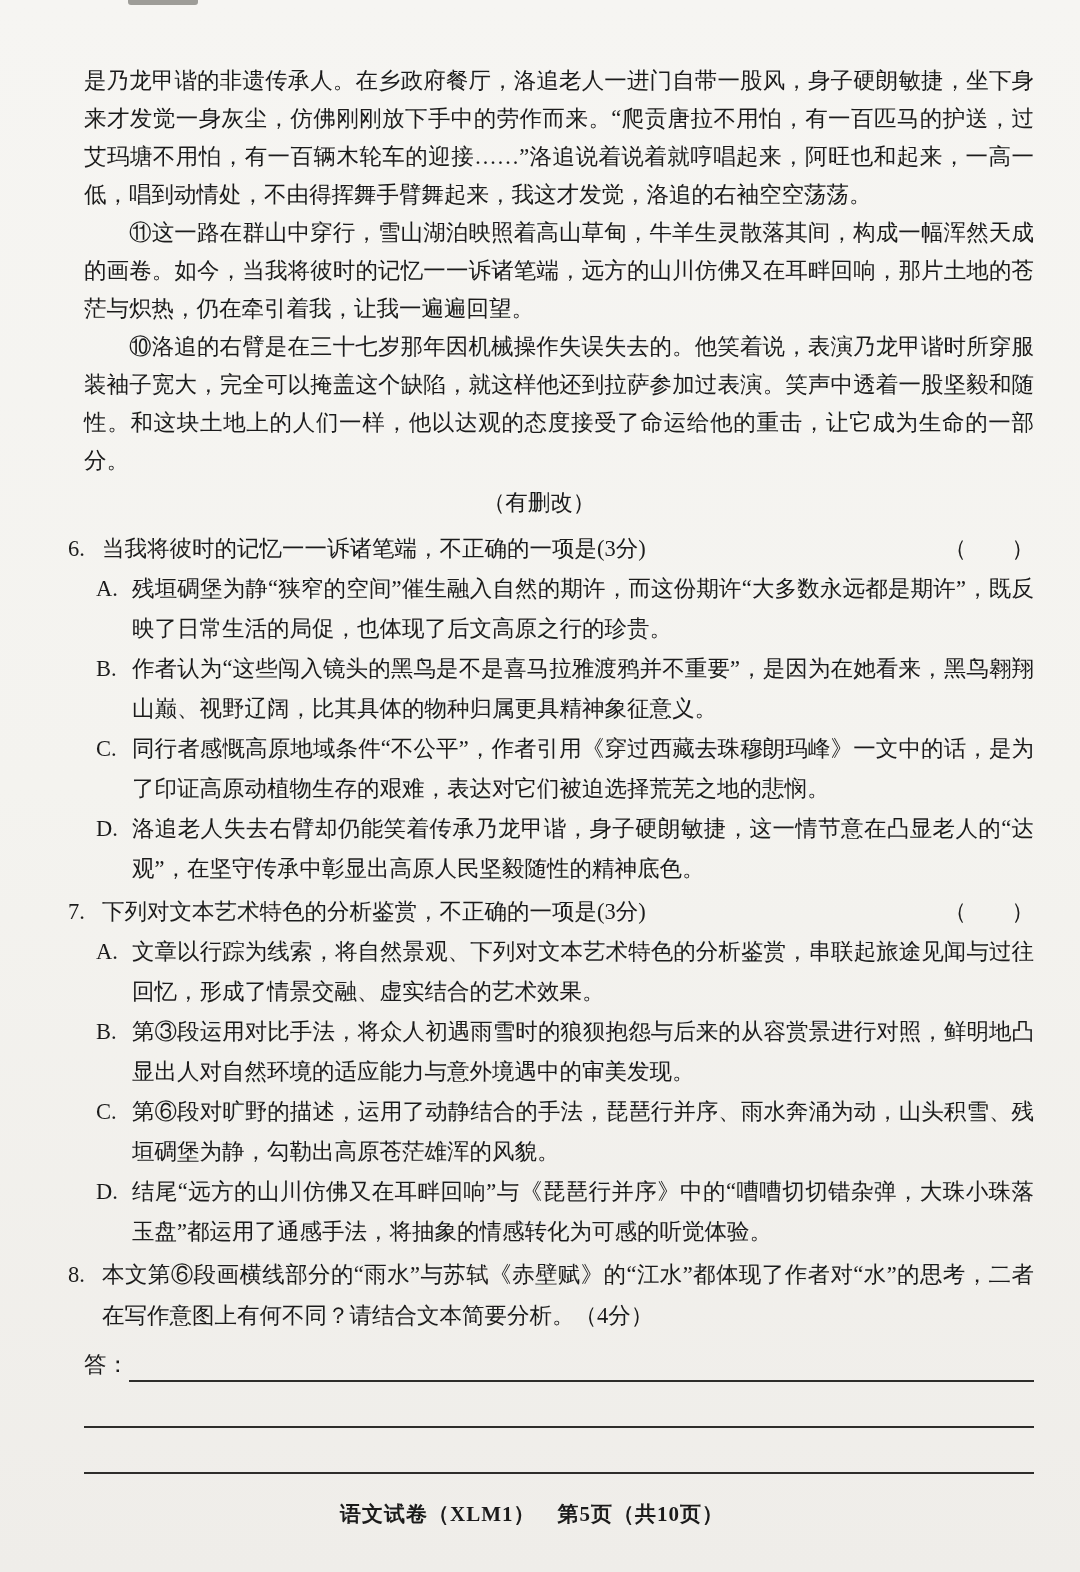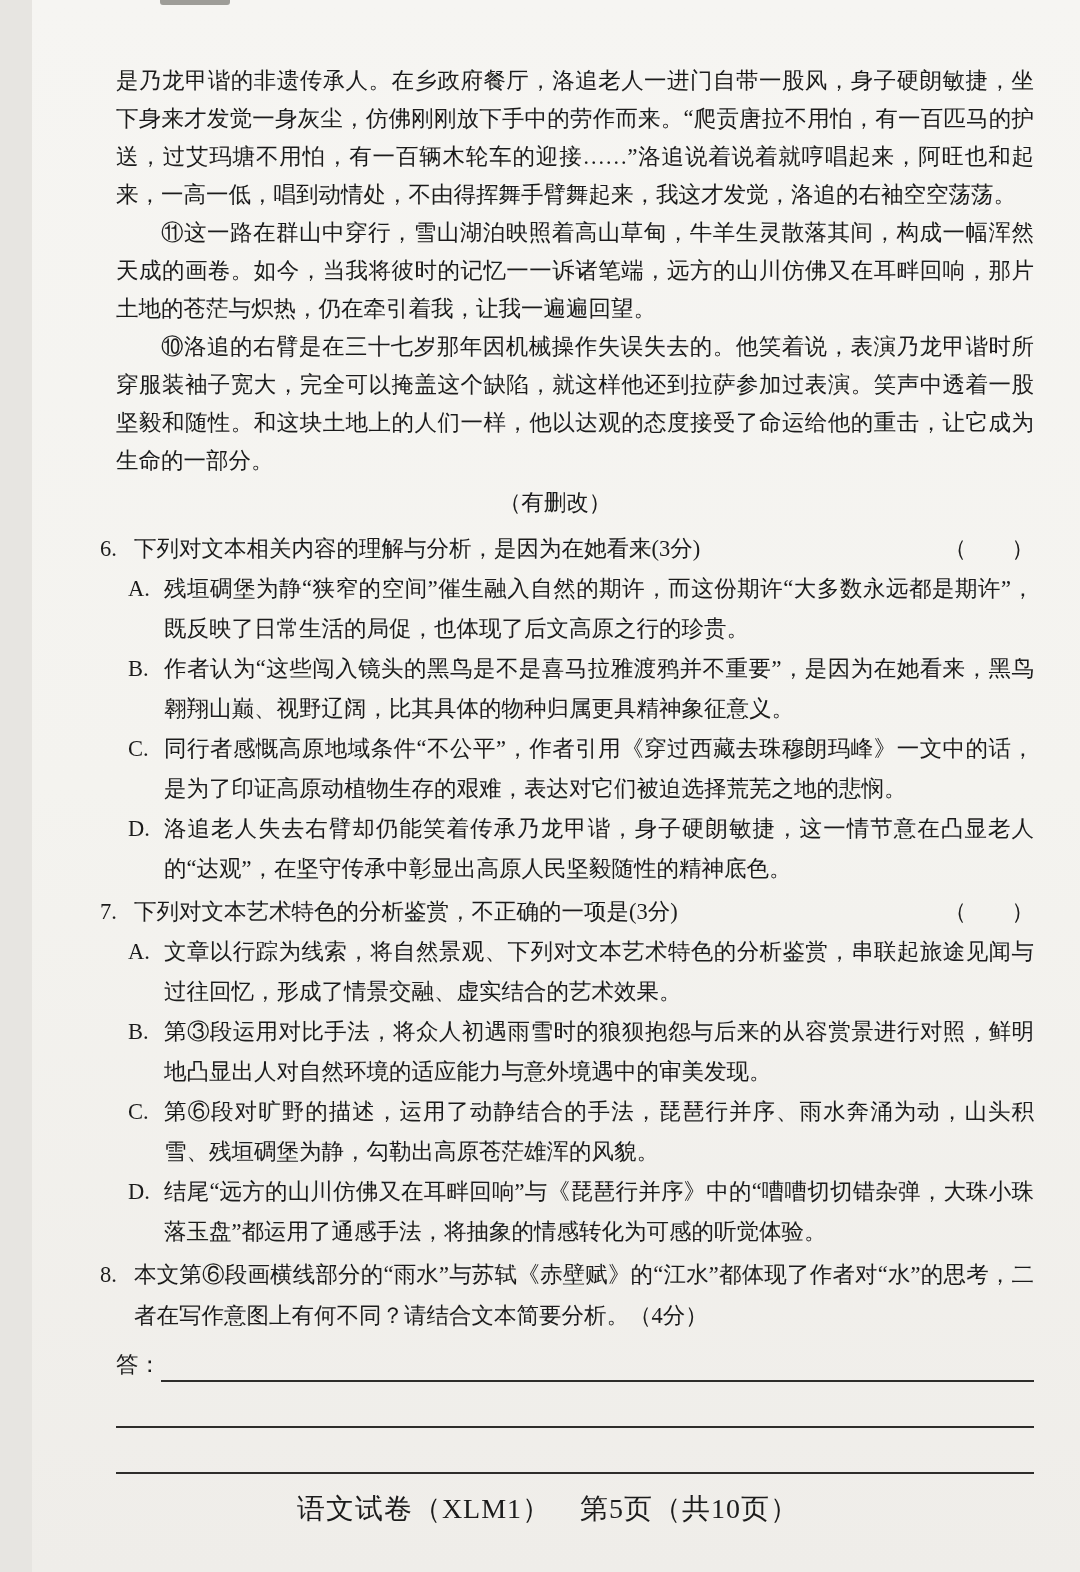--- a/index.html
+++ b/index.html
@@ -9,21 +9,20 @@
     font-family:"Liberation Serif","DejaVu Serif",serif;
     color:#1b1b1b;
     position:relative;
     overflow:hidden;
   }
   .page{
     position:absolute;inset:0;
     background:linear-gradient(180deg,#f6f5f2 0%,#f4f3ef 50%,#efede9 100%);
     padding:62px 46px 0 84px;
     box-sizing:border-box;
-    margin-left:32px;
   }
   .scan-edge{
     position:absolute;top:0;left:128px;width:70px;height:5px;
     background:#55534f;opacity:.55;border-radius:0 0 3px 3px;
   }
   .bodytext{font-size:22.5px;line-height:38px;text-align:justify;}
   .bodytext p{margin:0;}
   .para{text-indent:2em;}
   .para.noindent{text-indent:0;}
   .attribution{
@@ -42,42 +41,42 @@
   .answerline{
     display:flex;align-items:flex-end;
     height:46px;font-size:22.5px;
   }
   .answerline .label{flex:0 0 auto;line-height:34px;}
   .rule{
     flex:1;border-bottom:2px solid #2e2d2b;height:32px;
   }
   .footer{
     position:absolute;left:0;right:16px;bottom:44px;
-    text-align:center;font-weight:normal;
-    font-size:28px;color:#1b1b1b;letter-spacing:1px;
+    text-align:center;font-weight:bold;
+    font-size:21px;color:#1b1b1b;letter-spacing:1px;
   }
 </style>
 </head>
 <body>
 
 <div class="page">
   <div class="scan-edge"></div>
 
   <div class="bodytext">
     <p class="para noindent">是乃龙甲谐的非遗传承人。在乡政府餐厅，洛追老人一进门自带一股风，身子硬朗敏捷，坐下身来才发觉一身灰尘，仿佛刚刚放下手中的劳作而来。“爬贡唐拉不用怕，有一百匹马的护送，过艾玛塘不用怕，有一百辆木轮车的迎接……”洛追说着说着就哼唱起来，阿旺也和起来，一高一低，唱到动情处，不由得挥舞手臂舞起来，我这才发觉，洛追的右袖空空荡荡。</p>
     <p class="para">⑪这一路在群山中穿行，雪山湖泊映照着高山草甸，牛羊生灵散落其间，构成一幅浑然天成的画卷。如今，当我将彼时的记忆一一诉诸笔端，远方的山川仿佛又在耳畔回响，那片土地的苍茫与炽热，仍在牵引着我，让我一遍遍回望。</p>
     <p class="para">⑩洛追的右臂是在三十七岁那年因机械操作失误失去的。他笑着说，表演乃龙甲谐时所穿服装袖子宽大，完全可以掩盖这个缺陷，就这样他还到拉萨参加过表演。笑声中透着一股坚毅和随性。和这块土地上的人们一样，他以达观的态度接受了命运给他的重击，让它成为生命的一部分。</p>
   </div>
 
   <div class="attribution">（有删改）</div>
 
   <div class="question">
     <div class="qstem">
       <span class="qnum">6.</span>
-      <span class="stemtext">下列对文本相关内容的理解与分析，是因为在她看来(3分)</span>
+      <span class="stemtext">当我将彼时的记忆一一诉诸笔端，不正确的一项是(3分)</span>
       <span class="qbracket">（　　）</span>
     </div>
     <div class="options">
       <div class="option">
         <span class="optlabel">A.</span>
         <span class="opttext">残垣碉堡为静“狭窄的空间”催生融入自然的期许，而这份期许“大多数永远都是期许”，既反映了日常生活的局促，也体现了后文高原之行的珍贵。</span>
       </div>
       <div class="option">
         <span class="optlabel">B.</span>
         <span class="opttext">作者认为“这些闯入镜头的黑鸟是不是喜马拉雅渡鸦并不重要”，是因为在她看来，黑鸟翱翔山巅、视野辽阔，比其具体的物种归属更具精神象征意义。</span>

